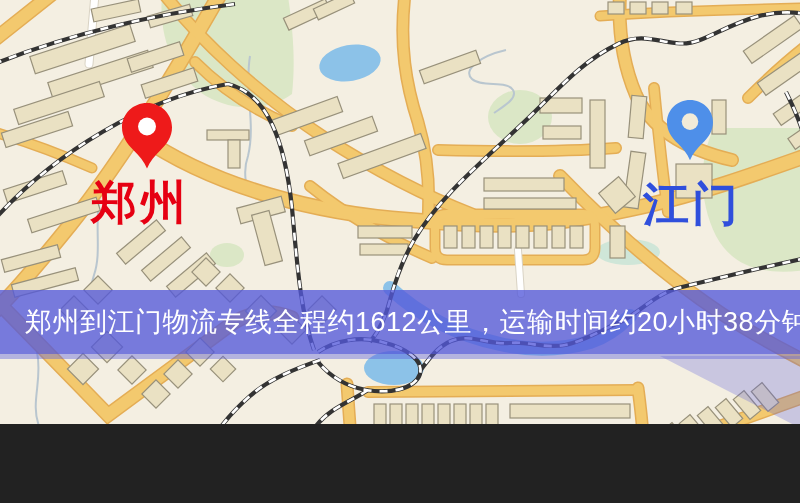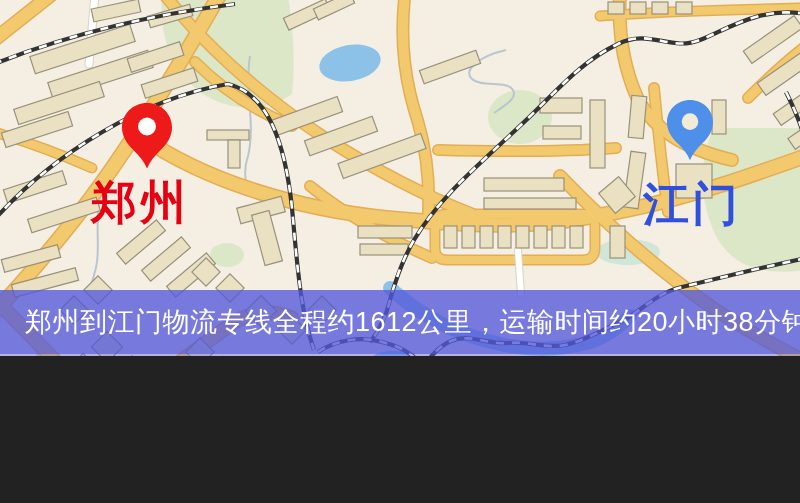--- a/index.html
+++ b/index.html
@@ -1,17 +1,17 @@
 <!DOCTYPE html>
 <html style="--background: #f4efe2; --road: #f3c96e; --road_casing: #e4ad55; --minor_road: #ffffff; --minor_road_casing: #d9d3c4; --building: #eae1c3; --building_outline: #98917b; --park: #dbe7c6; --park_teal: #cfe6d8; --water: #8cc2e8; --stream: #b9c6cf; --railway: #333333; --railway_dash: #ffffff; --banner_bg: rgba(83,88,218,0.78); --tint: rgba(90,95,220,0.42); --tint_light: rgba(90,95,220,0.28); --origin-pin: #ee1a1a; --dest-pin: #4e8fe9; --origin-label: #e60012; --dest-label: #2f4fdc;"><head>
 <meta charset="utf-8">
 <style>
   html,body{margin:0;padding:0;background:#222;}
   .screen{
-    position:relative;width:800px;height:356px;overflow:hidden;
+    position:relative;width:800px;height:424px;overflow:hidden;
     background:var(--background,#f4efe2);
     font-family:"Liberation Sans",sans-serif;
   }
   .screen svg{position:absolute;left:0;top:0;display:block;}
   .bg{fill:var(--background)}
   .park{fill:var(--park)}
   .park-teal{fill:var(--park_teal)}
   .water{fill:var(--water)}
   .water-stroke{stroke:var(--water);fill:none;stroke-linecap:round}
   .stream{stroke:var(--stream);fill:none;stroke-width:2}

